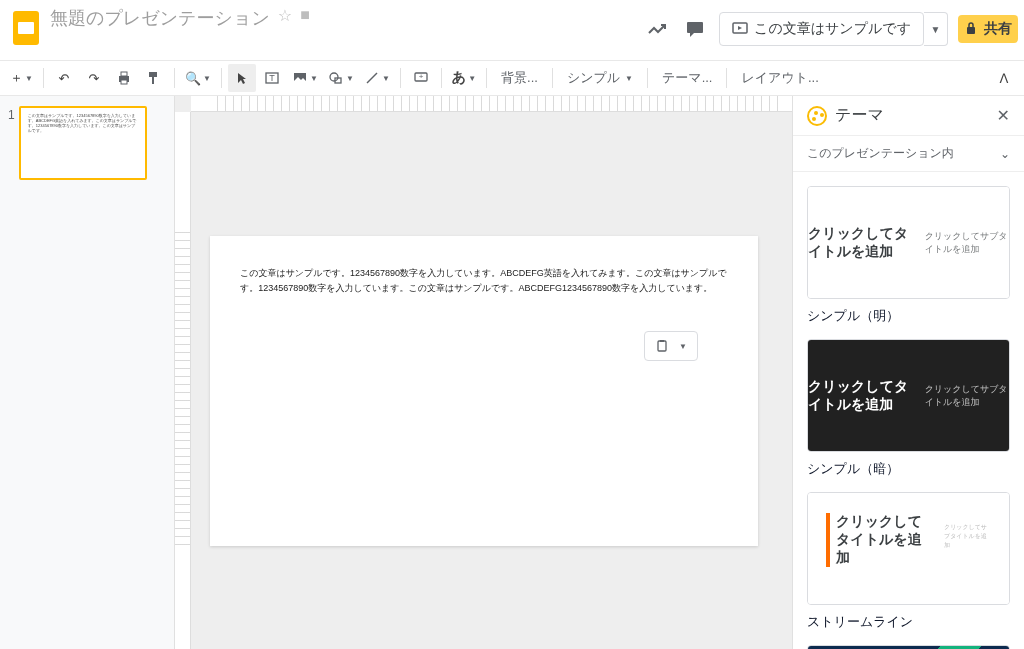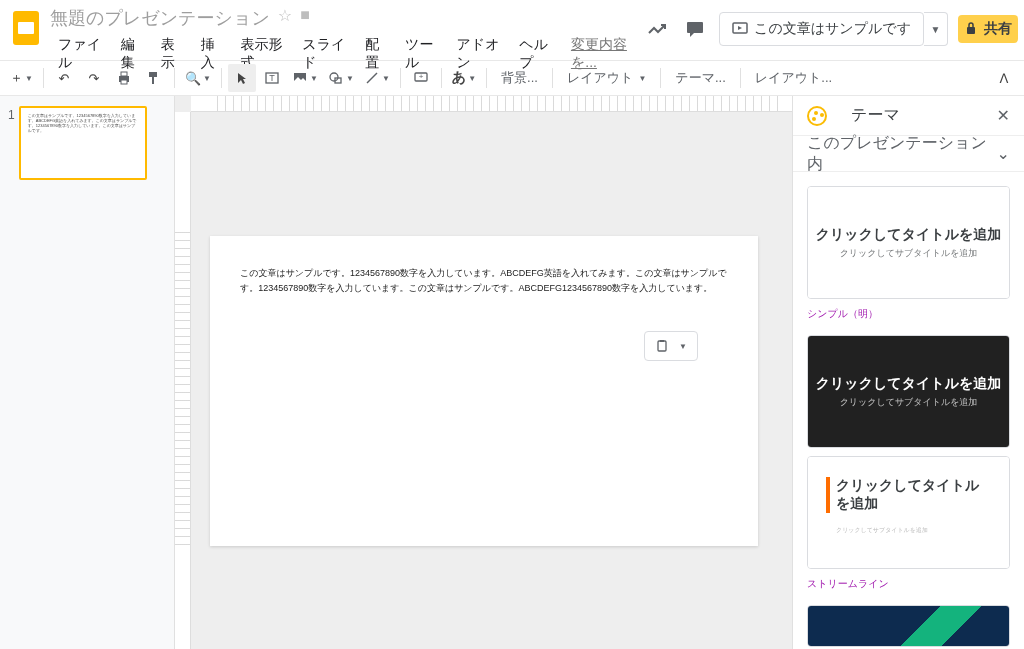--- a/index.html
+++ b/index.html
@@ -34,70 +34,57 @@
 .thumb-text{font-size:4px;line-height:5px;color:#444}
 .canvas-area{flex:1;background:#eeeeee;position:relative;overflow:hidden}
 .ruler-h{position:absolute;top:0;left:16px;right:0;height:16px;background:#fff;border-bottom:1px solid #ddd}
 .ruler-h-inner{position:absolute;left:26px;right:10px;height:100%;background:repeating-linear-gradient(to right,#bbb 0,#bbb 1px,transparent 1px,transparent 8px);opacity:.55}
 .ruler-v{position:absolute;top:16px;left:0;width:16px;bottom:0;background:#fff;border-right:1px solid #ddd}
 .ruler-v-inner{position:absolute;top:120px;bottom:100px;width:100%;background:repeating-linear-gradient(to bottom,#bbb 0,#bbb 1px,transparent 1px,transparent 8px);opacity:.55}
 .slide{position:absolute;top:140px;left:35px;width:548px;height:310px;background:#fff;box-shadow:0 1px 3px rgba(0,0,0,.15)}
 .slide-text{position:absolute;top:30px;left:30px;right:30px;font-size:9px;line-height:15px;color:#222}
 .paste-btn{position:absolute;top:95px;right:60px;height:30px;border:1px solid #dadce0;background:#fff;border-radius:4px;padding:0 10px;display:flex;align-items:center;gap:8px;cursor:pointer;font-size:12px;color:#5f6368}
 .themes{width:232px;border-left:1px solid #e0e0e0;background:#fff;display:flex;flex-direction:column}
-.themes-head{height:40px;display:flex;align-items:center;padding:0 14px;gap:24px;border-bottom:1px solid #eee}
+.themes-head{height:40px;display:flex;align-items:center;padding:0 14px;gap:8px;border-bottom:1px solid #eee}
 .palette-icon{width:20px;height:20px;border:2px solid #fbbc04;border-radius:50%;position:relative}
 .palette-icon::after{content:"";position:absolute;width:4px;height:4px;border-radius:50%;background:#fbbc04;top:3px;left:5px;box-shadow:6px 2px 0 #fbbc04,-2px 6px 0 #fbbc04}
 .themes-title{font-size:16px;color:#3c4043;flex:1}
 .close-x{font-size:16px;color:#5f6368;cursor:pointer}
-.themes-sub{height:36px;display:flex;align-items:center;justify-content:space-between;padding:0 14px;font-size:16px;color:#5f6368;border-bottom:1px solid #eee}
+.themes-sub{height:36px;display:flex;align-items:center;justify-content:space-between;padding:0 14px;font-size:12px;color:#5f6368;border-bottom:1px solid #eee}
 .themes-list{flex:1;overflow-y:auto;padding:14px}
 .theme-card{border:1px solid #dadce0;border-radius:4px;margin-bottom:8px;overflow:hidden;cursor:pointer}
-.theme-prev{height:111px;display:flex;flex-direction:column;align-items:center;justify-content:center;gap:3px}
+.theme-prev{height:111px;display:flex;flex-direction:row;align-items:center;justify-content:center;gap:3px}
 .theme-prev.light{background:#fff}
 .theme-prev.dark{background:#212121;color:#fff}
 .theme-prev.stream{background:#fff;align-items:flex-start;padding:20px 18px;justify-content:flex-start}
 .tp-title{font-size:14px;font-weight:bold}
 .tp-sub{font-size:9px;opacity:.7}
 .stream .tp-title{color:#3c4043;border-left:4px solid #ff6d00;padding-left:6px}
 .stream .tp-sub{color:#9e9e9e;font-size:6px;margin-top:10px;padding-left:10px}
-.theme-label{font-size:10px;color:#a21caf;margin-bottom:14px}
+.theme-label{font-size:13px;color:#0f172a;margin-bottom:14px}
 .theme-card.streamline{height:42px}
 .sl-bg{height:100%;background:linear-gradient(135deg,#0d2b4f 55%,#14b37d 55%,#14b37d 72%,#0d2b4f 72%)}
 .underline-err{text-decoration-color:#d93025;text-decoration-style:solid}
 </style>
 </head>
 <body>
 
 <div class="header">
   <div class="logo">
     <svg viewBox="0 0 26 34">
         <rect x="0" y="0" width="26" height="34" rx="3" fill="#ffba00"></rect>
         <rect x="5" y="11" width="16" height="12" rx="1" fill="#fff"></rect>
       </svg>
   </div>
   <div class="title-area">
     <div class="title-row">
       <span class="title">無題のプレゼンテーション</span>
       <span class="star">☆</span>
       <span class="folder">■</span>
     </div>
-    <div class="menubar">
-      <span>ファイル</span>
-      <span>編集</span>
-      <span>表示</span>
-      <span>挿入</span>
-      <span>表示形式</span>
-      <span>スライド</span>
-      <span>配置</span>
-      <span>ツール</span>
-      <span>アドオン</span>
-      <span>ヘルプ</span>
-      <span class="changes">変更内容を...</span>
-    </div>
   </div>
   <div class="header-right">
     <div class="hicon">
         <svg width="20" height="20" viewBox="0 0 20 20">
           <path d="M2 14 L7 9 L11 13 L18 6" stroke="#5f6368" stroke-width="2" fill="none"></path>
           <path d="M14 6 L18 6 L18 10" stroke="#5f6368" stroke-width="2" fill="none"></path>
         </svg>
       </div>
     <div class="hicon">
         <svg width="20" height="20" viewBox="0 0 20 20">
@@ -181,21 +168,21 @@
         <rect x="2" y="3" width="12" height="8" rx="1" fill="none" stroke="#5f6368" stroke-width="1.3"></rect>
         <text x="8" y="9" font-size="8" text-anchor="middle" fill="#5f6368">+</text>
       </svg>
     </div>
   <div class="tsep"></div>
   <div class="tbtn" style="font-weight:bold;font-size:14px">あ<span class="tdrop">▼</span></div>
   <div class="tsep"></div>
   <span class="ttxt">背景...</span>
   <div class="tsep"></div>
   <span class="ttxt">
-      <span>レイアウト</span>
+      <span>シンプル</span>
       <span class="tdrop">▼</span>
     </span>
   <div class="tsep"></div>
   <span class="ttxt">テーマ...</span>
   <div class="tsep"></div>
   <span class="ttxt">レイアウト...</span>
   <div class="toolbar-right">
     <div class="tbtn">ᐱ</div>
   </div>
 </div>
@@ -249,20 +236,21 @@
         </div>
       </div>
       <div class="theme-label">シンプル（明）</div>
 
       <div class="theme-card">
         <div class="theme-prev dark">
           <div class="tp-title">クリックしてタイトルを追加</div>
           <div class="tp-sub">クリックしてサブタイトルを追加</div>
         </div>
       </div>
+      <div class="theme-label">シンプル（暗）</div>
 
       <div class="theme-card">
         <div class="theme-prev stream">
           <div class="tp-title">クリックしてタイトルを追加</div>
           <div class="tp-sub">クリックしてサブタイトルを追加</div>
         </div>
       </div>
       <div class="theme-label">ストリームライン</div>
 
       <div class="theme-card streamline">

